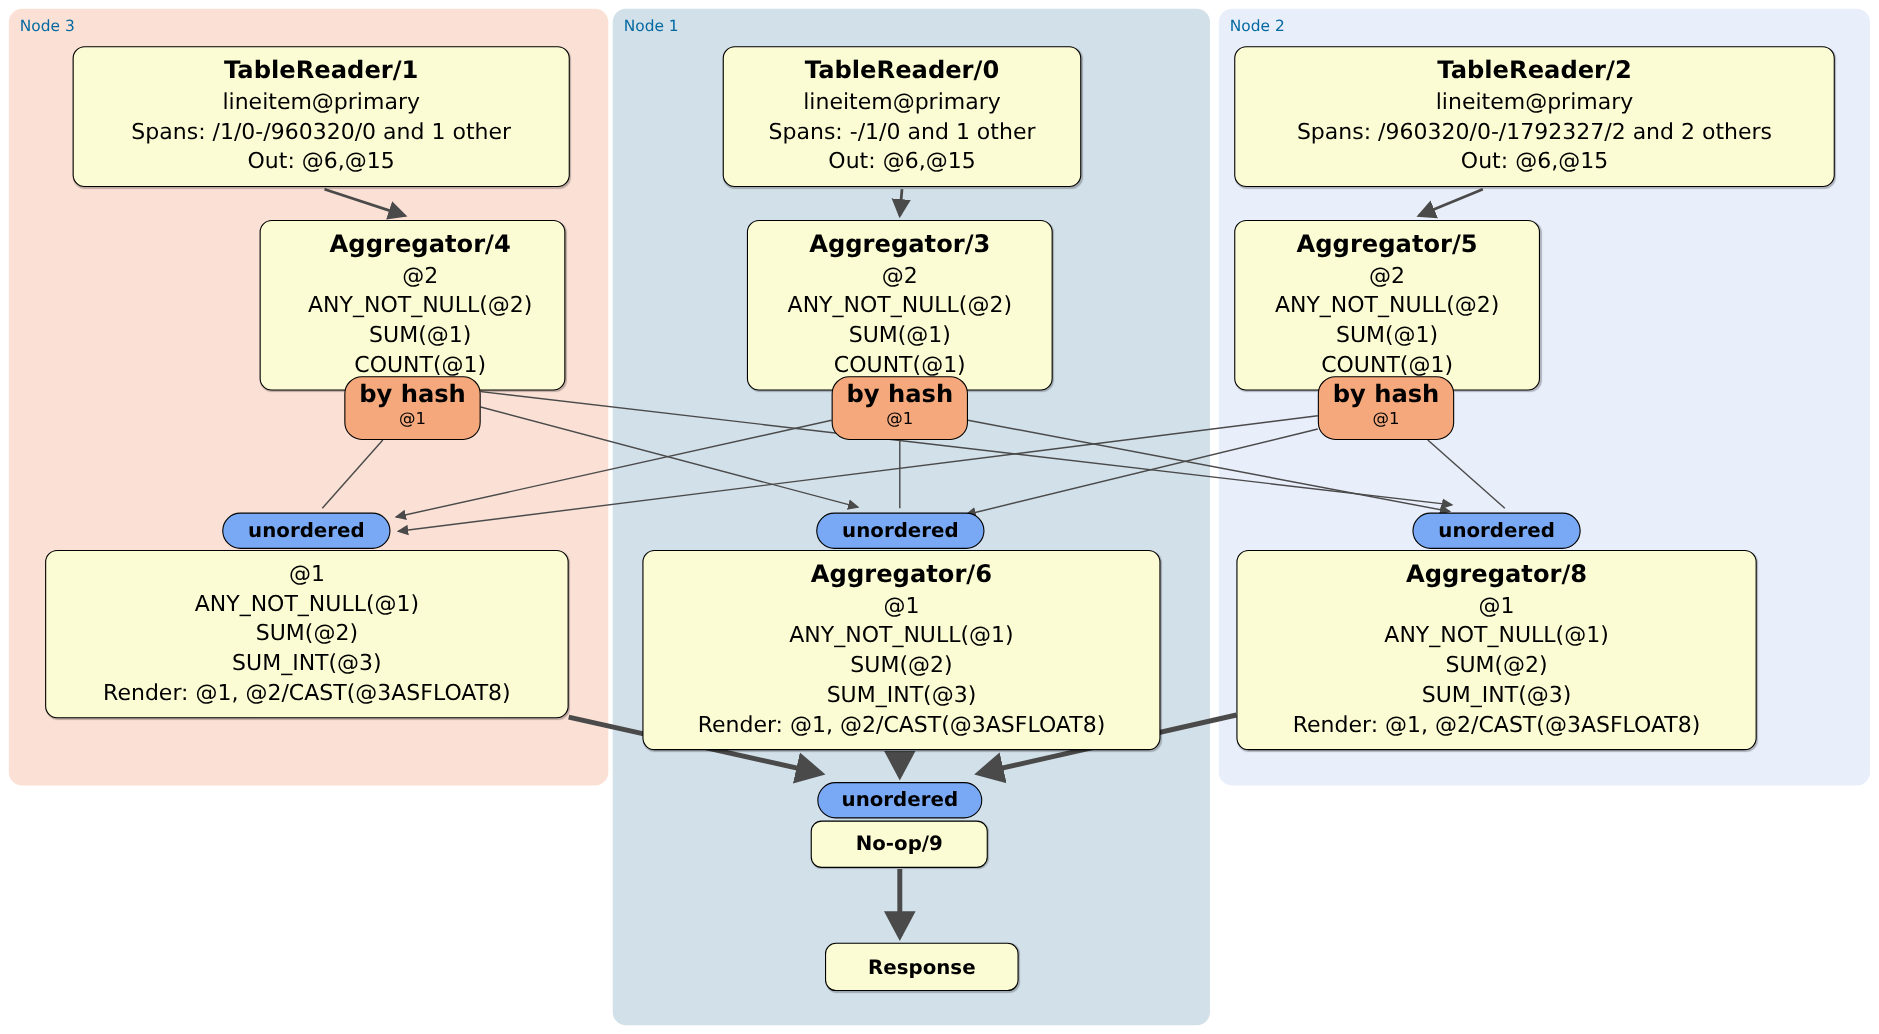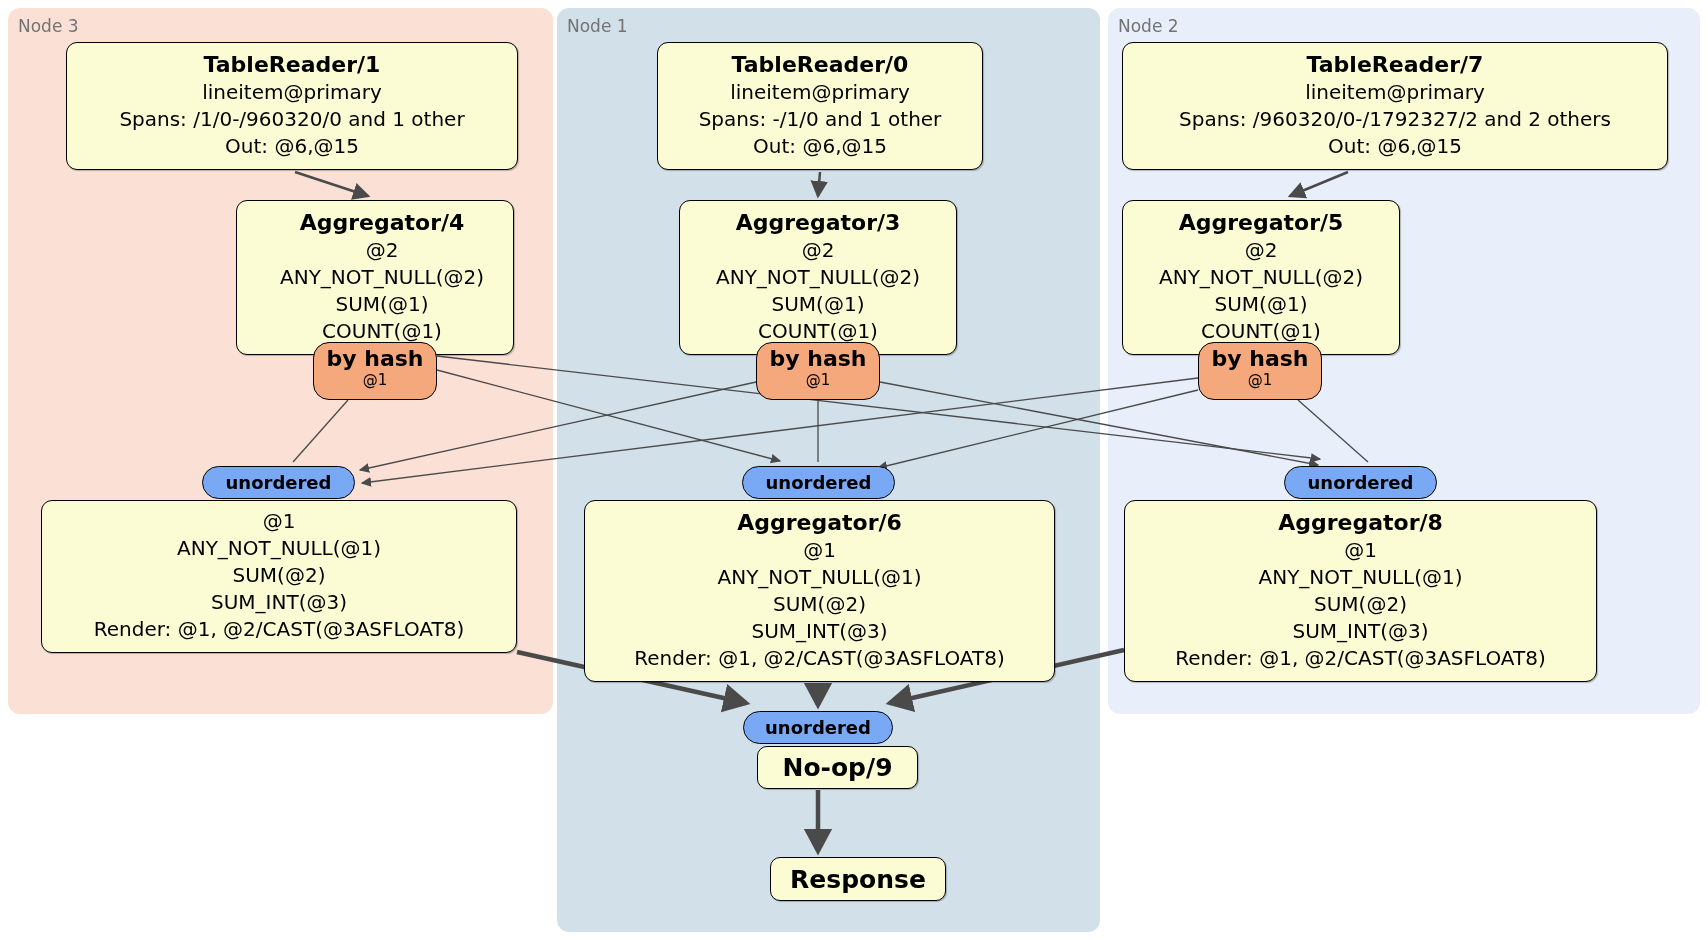--- a/index.html
+++ b/index.html
@@ -3,21 +3,21 @@
 <meta charset="utf-8">
 <style>
   * { margin:0; padding:0; box-sizing:border-box; }
   html,body { width:1708px; height:940px; background:#ffffff; font-family:"DejaVu Sans", sans-serif; }
   .canvas { position:relative; width:1708px; height:940px; overflow:hidden; }
 
   .group { position:absolute; border-radius:12px; }
   #g-node3 { left:8px;   top:8px; width:545px; height:706px; background:#fbe1d5; }
   #g-node1 { left:557px; top:8px; width:543px; height:924px; background:#d2e0e9; }
   #g-node2 { left:1108px;top:8px; width:592px; height:706px; background:#e8eefa; }
-  .group-label { position:absolute; left:10px; top:8px; font-size:17px; color:#737373; }
+  .group-label { position:absolute; left:10px; top:8px; font-size:14px; color:#0369a1; }
 
   svg.edges { position:absolute; left:0; top:0; width:1708px; height:940px; }
 
   .pbox { position:absolute; background:#fcfcd4; border:1.5px solid #000; border-radius:11px;
           text-align:center; padding:7px 6px 9px 6px; box-shadow:1px 1px 1px rgba(0,0,0,0.25); }
   .pbox .t  { font-weight:bold; font-size:22px; line-height:29px; white-space:nowrap; }
   .pbox .l  { font-size:20px; line-height:27px; white-space:nowrap; }
 
   #tr1  { left:66px;   top:42px;  width:452px; }
   #tr0  { left:657px;  top:42px;  width:326px; }
@@ -39,22 +39,22 @@
 
   .sync { position:absolute; width:153px; height:33px; background:#79a9f5; border:1.5px solid #000;
           border-radius:17px; display:flex; align-items:center; justify-content:center;
           font-weight:bold; font-size:18px; }
   #un-l { left:202px;  top:466px; }
   #un-m { left:742px;  top:466px; }
   #un-r { left:1284px; top:466px; }
   #un-b { left:743px;  top:711px; width:150px; }
 
   .final-box { position:absolute; background:#fcfcd4; border:1.5px solid #000; border-radius:10px;
-               display:flex; align-items:center; justify-content:center; font-weight:bold; font-size:25px;
-               box-shadow:1px 1px 1px rgba(0,0,0,0.25);margin-left:20px; }
+               display:flex; align-items:center; justify-content:center; font-weight:bold; font-size:18px;
+               box-shadow:1px 1px 1px rgba(0,0,0,0.25); }
   #noop { left:737px; top:746px; width:161px; height:43px; }
   #resp { left:750px; top:857px; width:176px; height:44px; }
 </style>
 </head>
 <body>
 
 <div class="canvas">
 
   <div class="group" id="g-node3">
     <div class="group-label">Node 3</div>
@@ -142,21 +142,21 @@
   <div class="pbox" id="agg6">
     <div class="t">Aggregator/6</div>
     <div class="l">@1</div>
     <div class="l">ANY_NOT_NULL(@1)</div>
     <div class="l">SUM(@2)</div>
     <div class="l">SUM_INT(@3)</div>
     <div class="l">Render: @1, @2/CAST(@3ASFLOAT8)</div>
   </div>
 
   <div class="pbox" id="tr2">
-    <div class="t">TableReader/7</div>
+    <div class="t">TableReader/2</div>
     <div class="l">lineitem@primary</div>
     <div class="l">Spans: /960320/0-/1792327/2 and 2 others</div>
     <div class="l">Out: @6,@15</div>
   </div>
   <div class="pbox" id="agg5">
     <div class="t">Aggregator/5</div>
     <div class="l">@2</div>
     <div class="l">ANY_NOT_NULL(@2)</div>
     <div class="l">SUM(@1)</div>
     <div class="l">COUNT(@1)</div>

